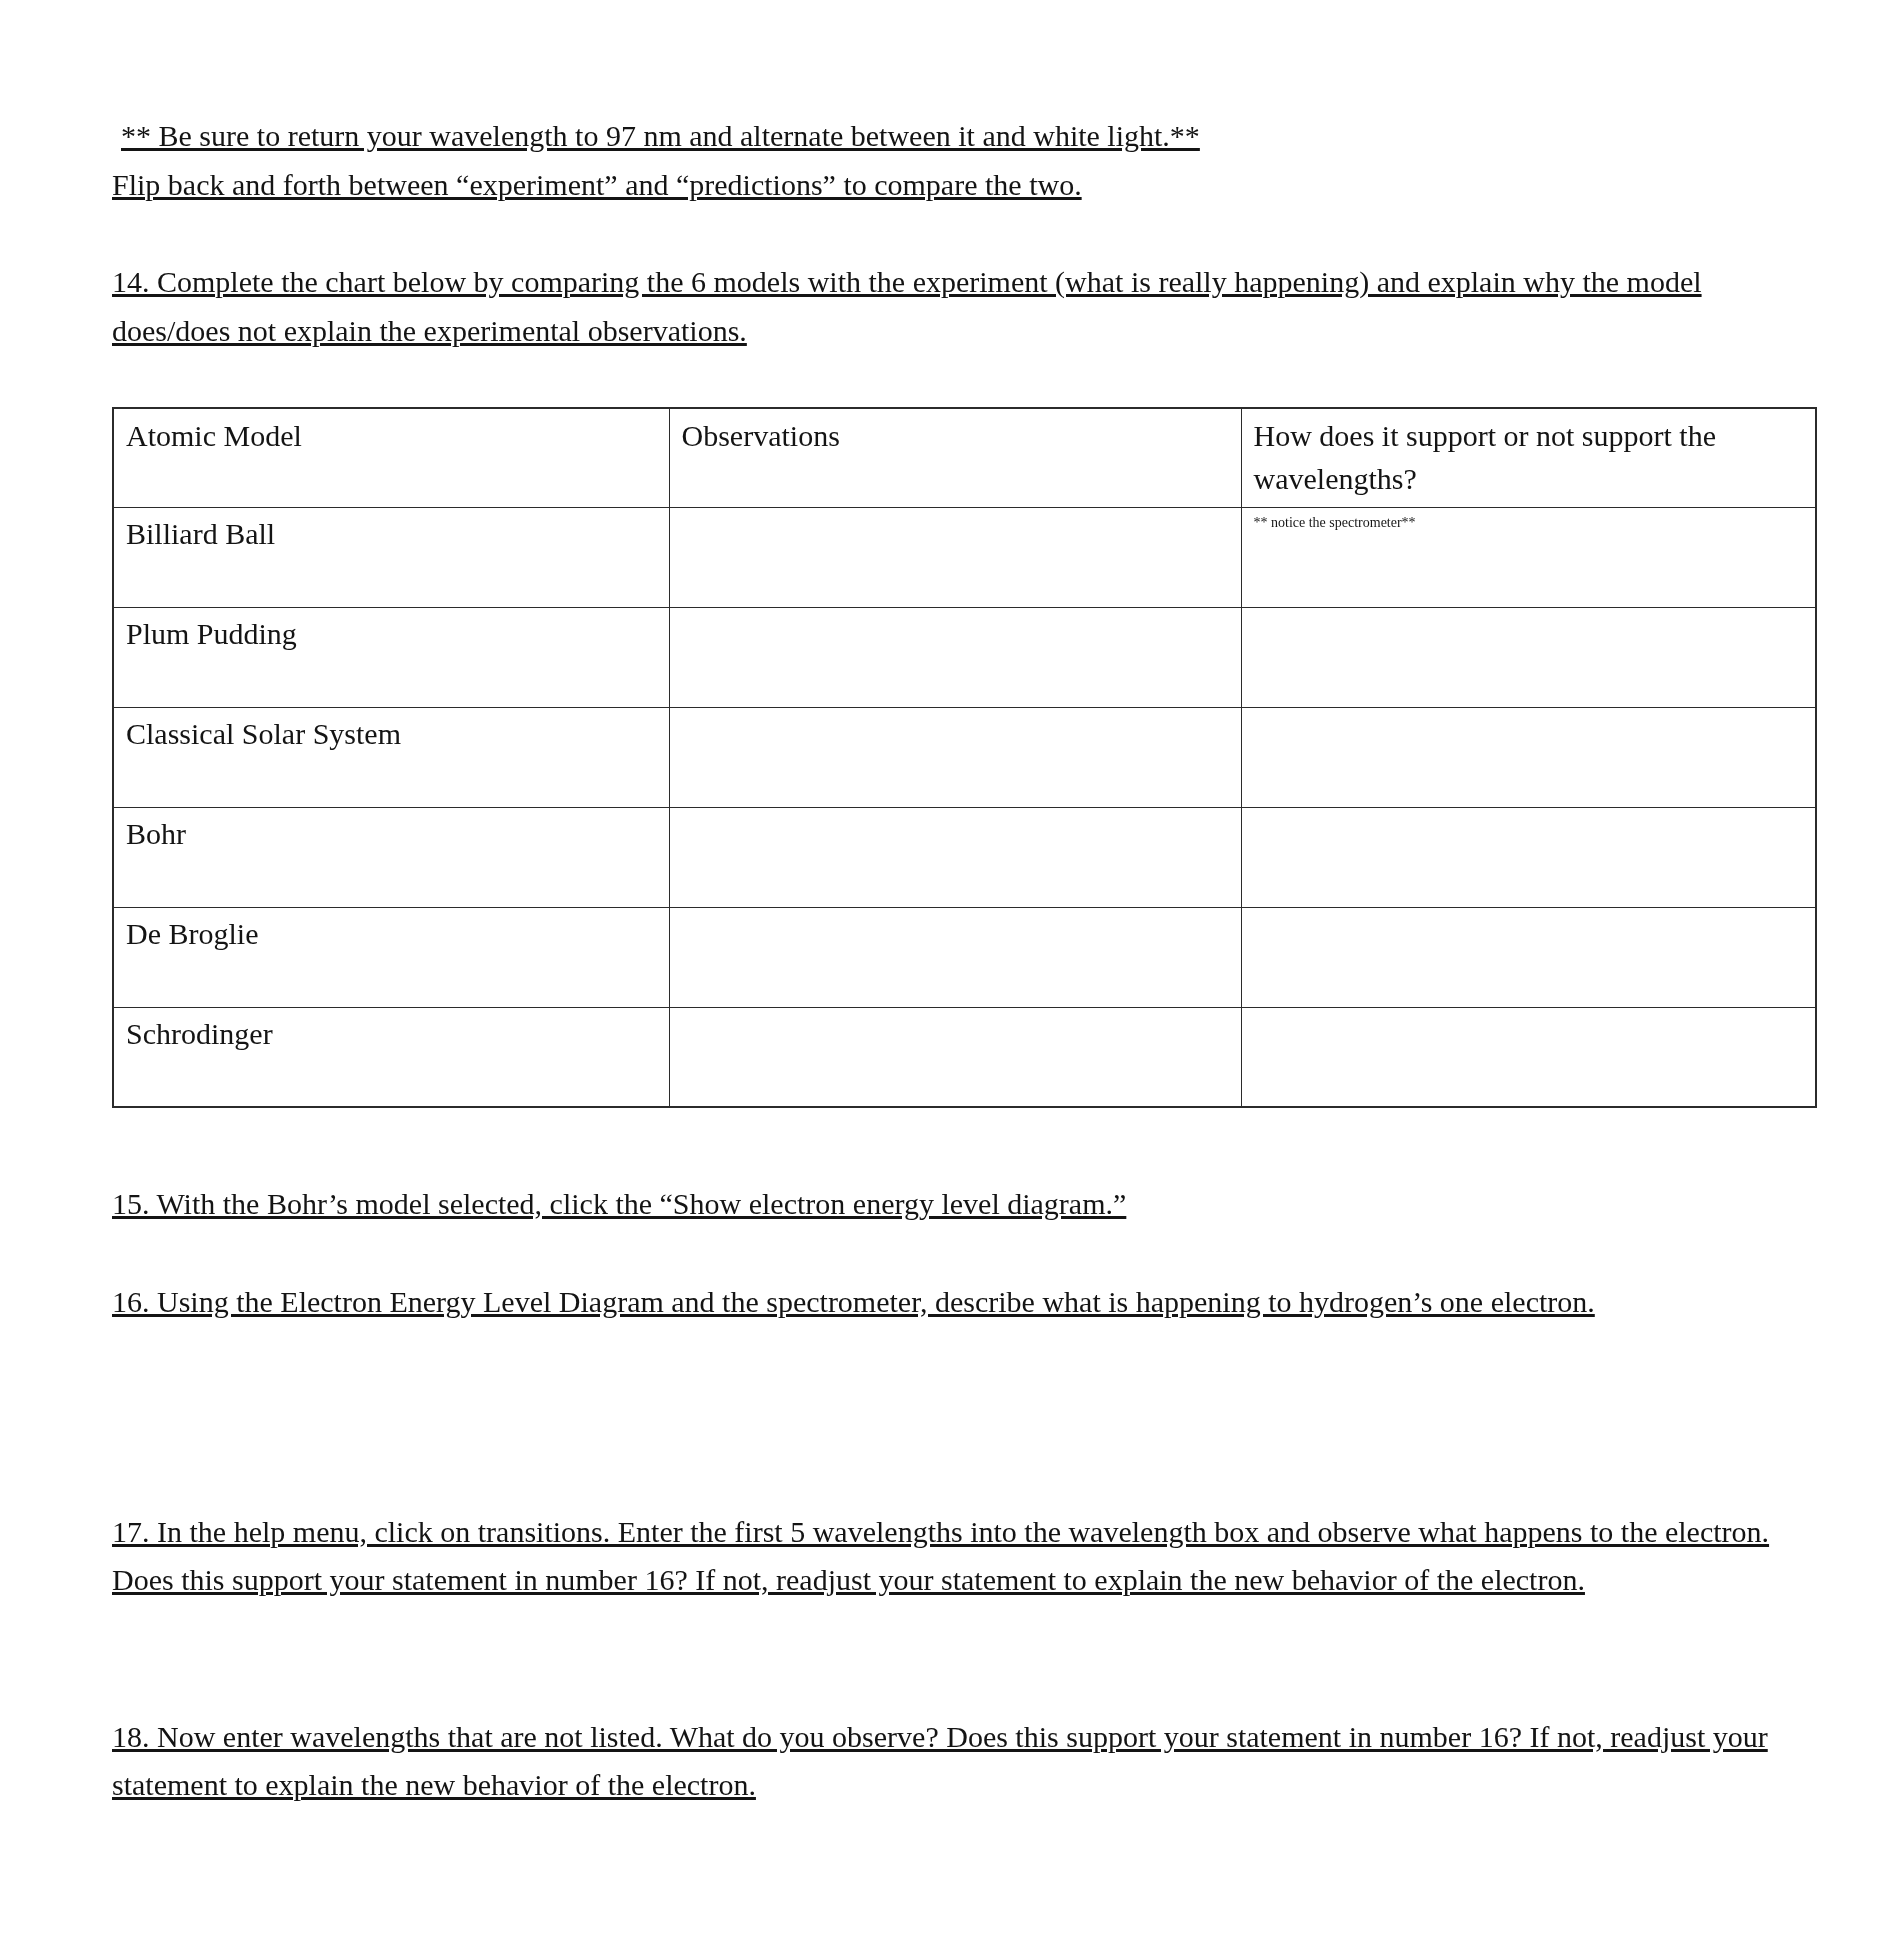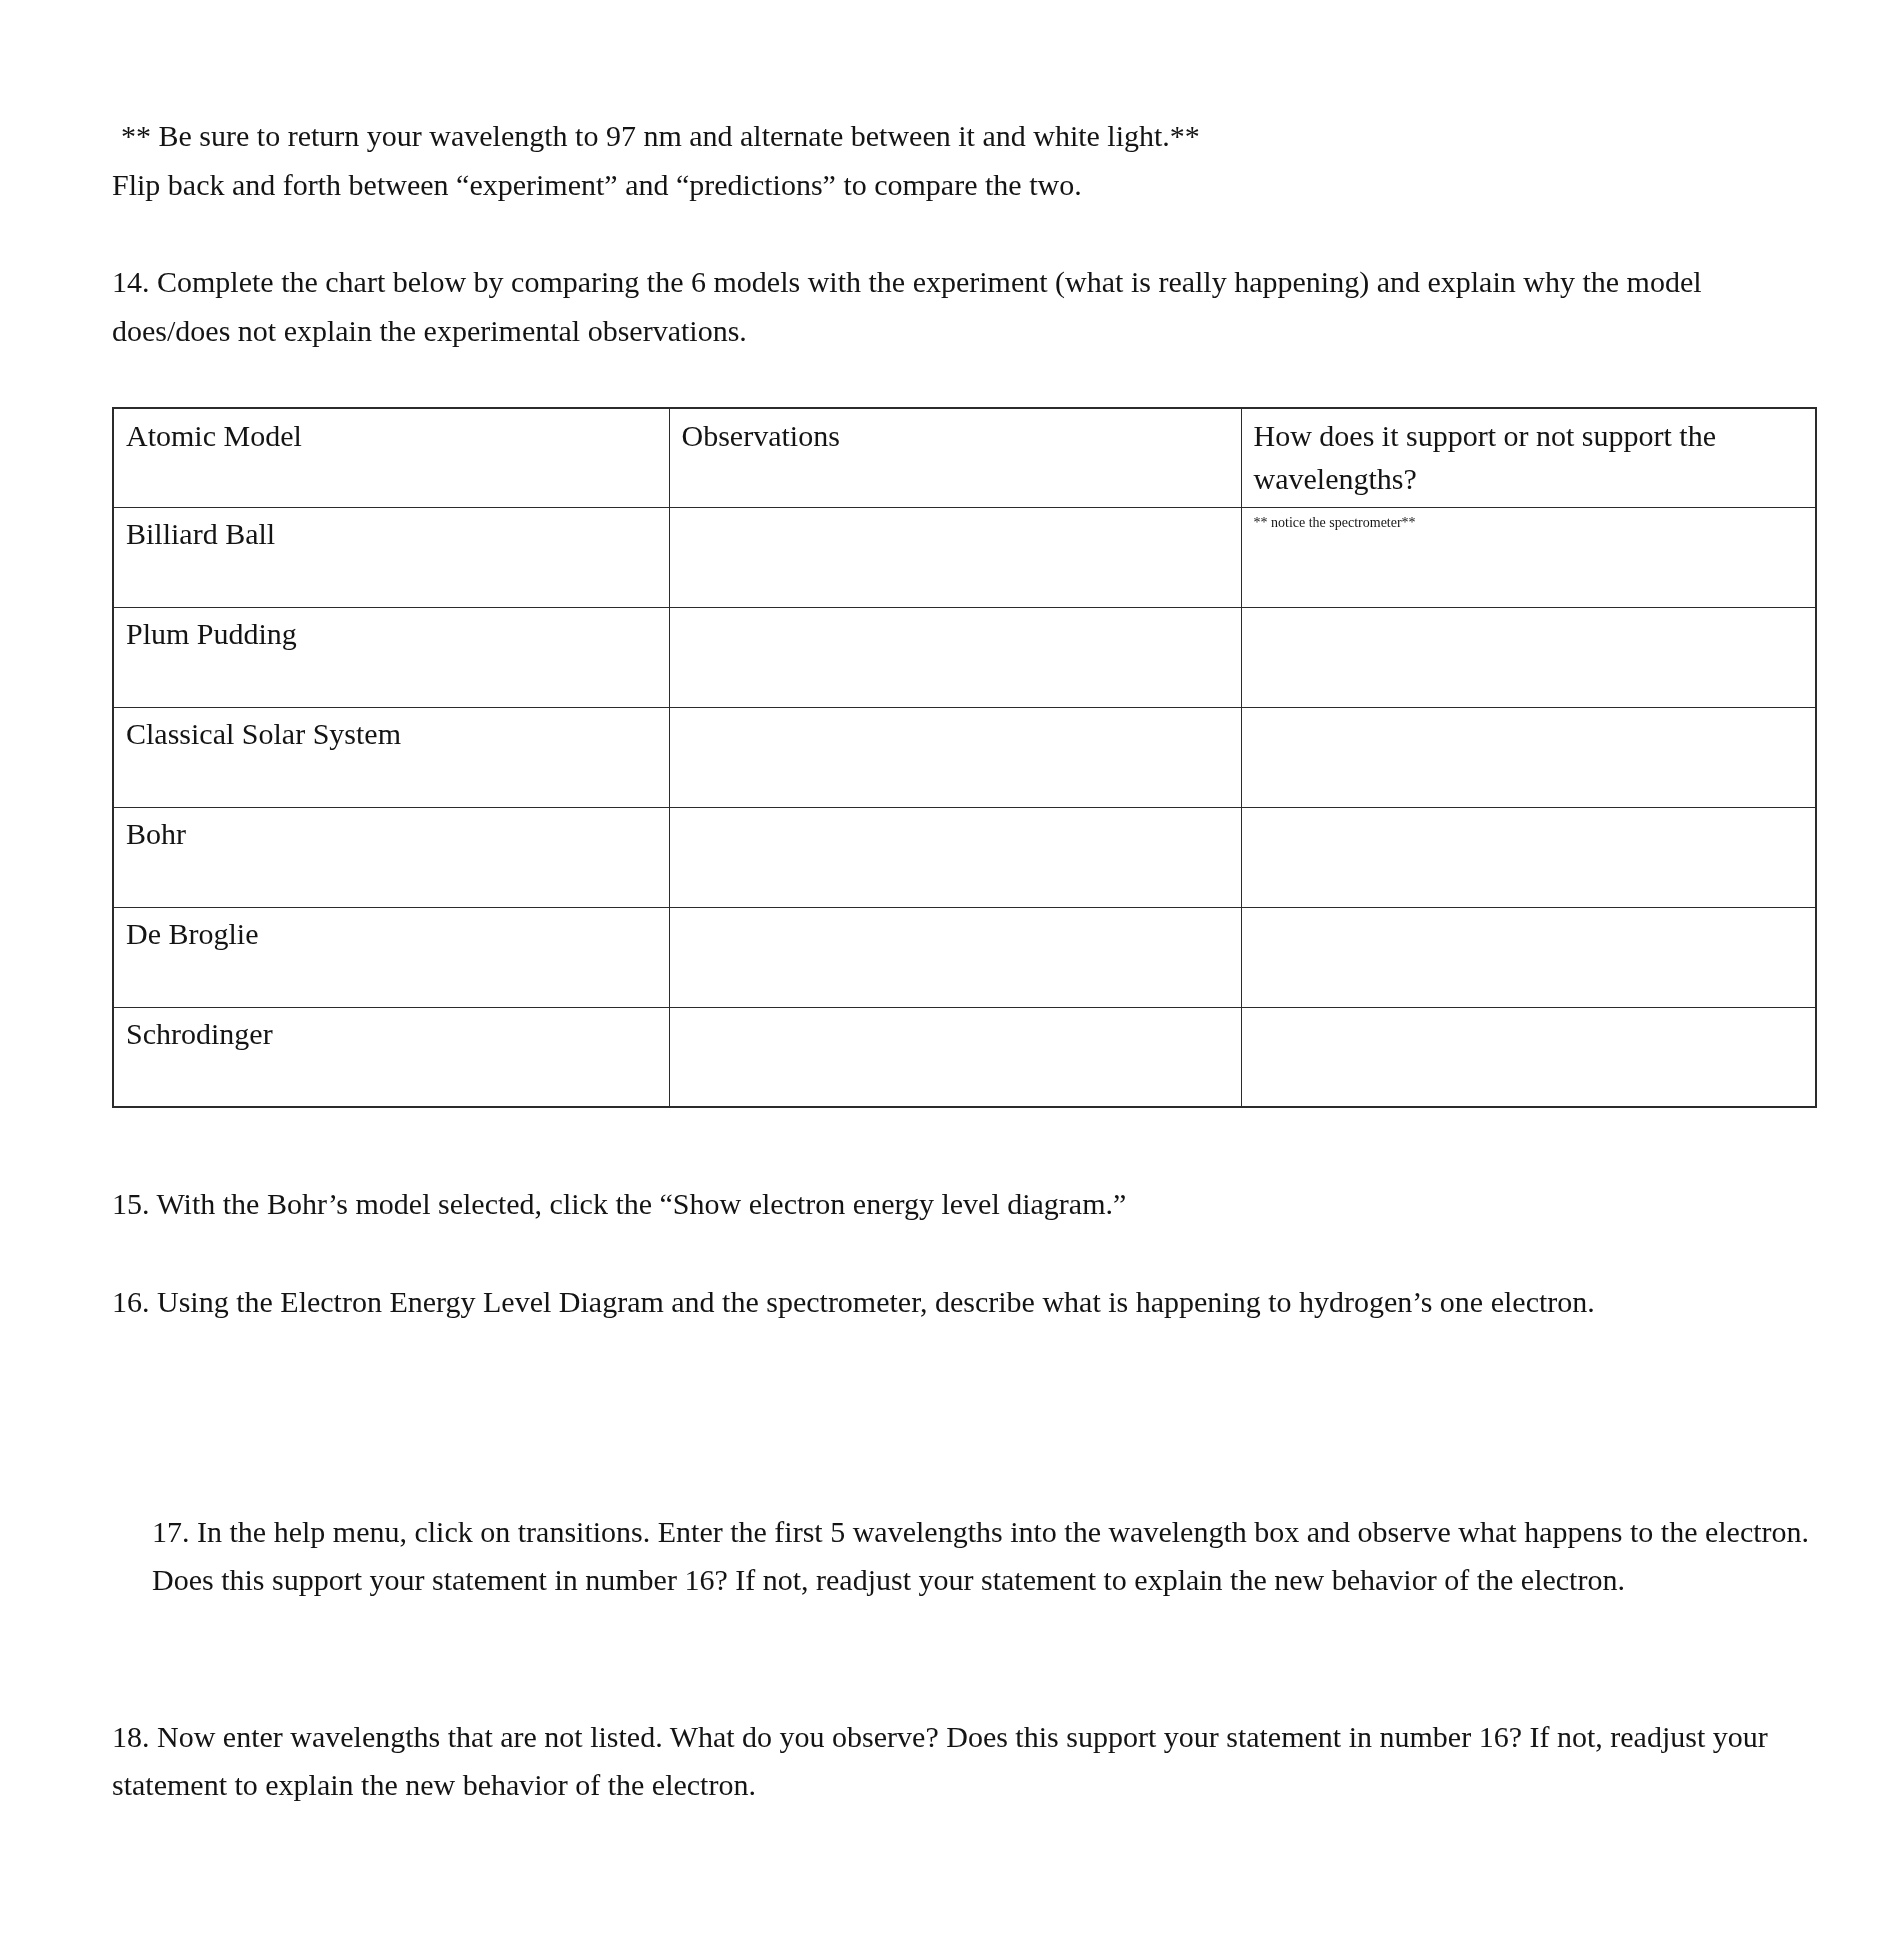--- a/index.html
+++ b/index.html
@@ -13,20 +13,21 @@
   .page {
     width: 1895px;
     min-height: 1955px;
     background: #ffffff;
     padding: 112px 81px 45px 112px;
     font-size: 30px;
     line-height: 1.62;
   }
   .para { 
     margin: 0 0 0 0;
+    text-decoration: underline;
   }
   .intro { margin-bottom: 49px; }
   .intro .l1 { padding-left: 9px; }
   .q14 { margin-bottom: 52px; max-width: 1661px; margin-top: 48px; }
   table.models {
     border-collapse: collapse;
     width: 1702px;
     table-layout: fixed;
     border: 2.2px solid #2b2b2b;
   }
@@ -46,21 +47,21 @@
   tr.hdr-row th { height: 97px; }
   tr.body-row td { height: 100px; margin-left: 13px; }
   .cell-note {
     font-size: 14px;
     line-height: 1.2;
     padding-top: 3px;
     color: #161616;
   }
   .q15 { margin-top: 72px; max-width: 1661px; }
   .q16 { margin-top: 49px; max-width: 1661px; }
-  .q17 { margin-top: 181px; max-width: 1691px; margin-left: 40px; }
+  .q17 { margin-top: 181px; max-width: 1691px; }
   .q18 { margin-top: 108px; max-width: 1691px; }
 </style>
 </head>
 <body>
 
 <div class="page">
 
   <div class="para intro">
     <div class="l1">** Be sure to return your wavelength to 97 nm and alternate between it and white light.**</div>
     <div class="l2">Flip back and forth between “experiment” and “predictions” to compare the two.</div>

